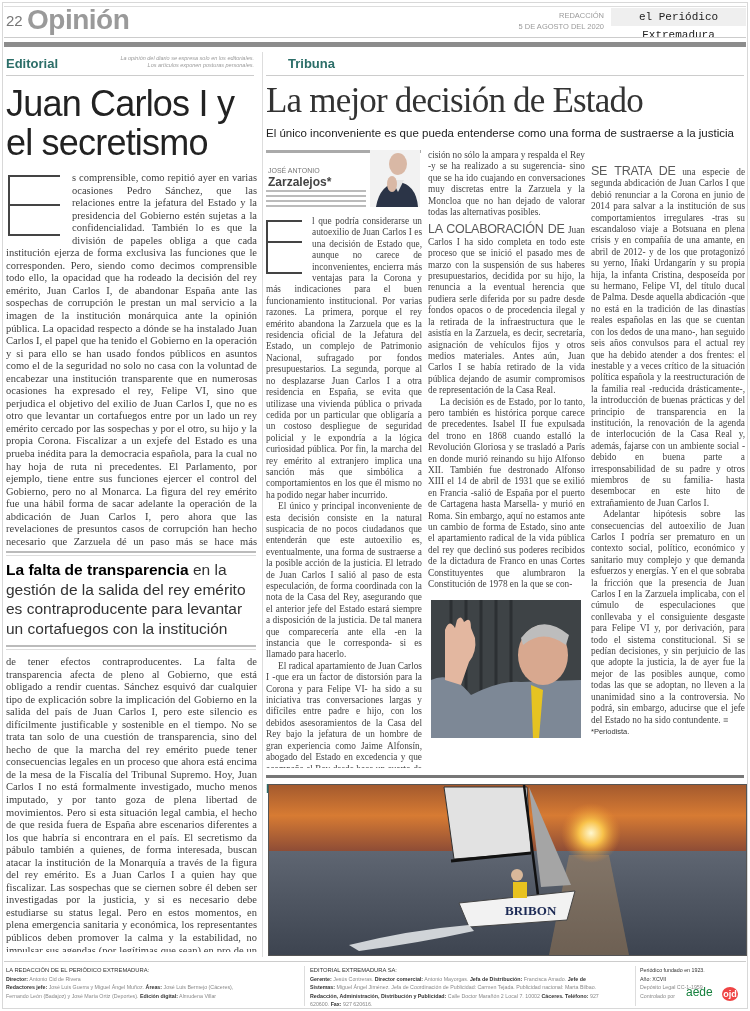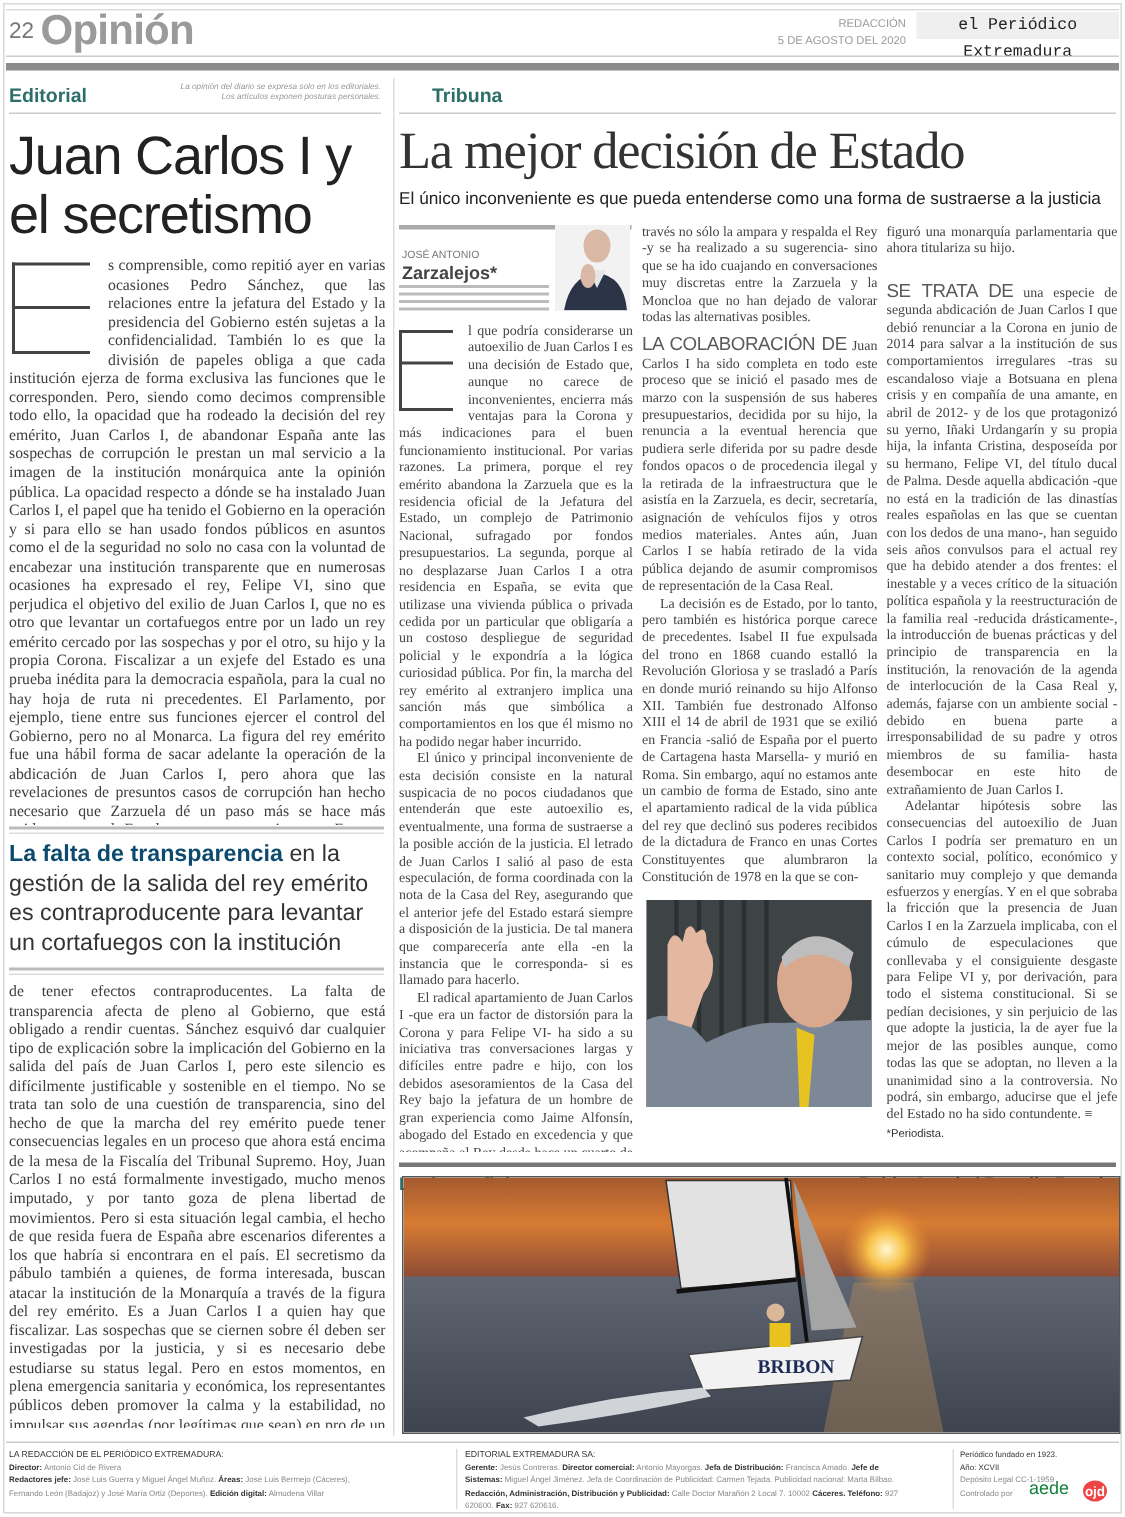--- a/index.html
+++ b/index.html
@@ -20,21 +20,21 @@
   .h-trib{left:266px;top:82px;width:480px;font-family:Liberation Serif, serif;font-size:35px;line-height:38px;color:#333;font-weight:300;letter-spacing:-0.8px;}
   .subhead{left:266px;top:127px;width:480px;font-family:"Liberation Sans",sans-serif;font-size:11.5px;color:#222;}
   .body-text{font-size:10.5px;line-height:12.55px;text-align:justify;color:#3d3d3d;}
   .col-text{font-size:9.3px;line-height:11.4px;text-align:justify;color:#444;}
   .dropcap{float:left;width:38px;height:40px;border:2px solid #444;border-right:none;margin:4px 10px 2px 0;position:relative;}
   .dropcap:before{content:"";position:absolute;left:0;right:0;top:19px;height:2px;background:#444;}
   .dropcap-e{float:left;width:50px;height:57px;border:2px solid #444;border-right:none;margin:3px 12px 2px 2px;position:relative;}
   .dropcap-e:before{content:"";position:absolute;left:0;right:0;top:27px;height:2px;background:#444;}
   .dropcap-e:after{content:"";position:absolute;left:0;right:0;bottom:-2px;height:2px;background:#444;}
   .pullquote{left:6px;top:560px;width:250px;font-family:"Liberation Sans",sans-serif;font-size:15.5px;line-height:19.5px;color:#333;}
-  .pullquote b{color:#0c4a6e;}
+  .pullquote b{color:#000000;}
   .caps-lead{font-family:"Liberation Sans",sans-serif;font-size:12.5px;color:#5a5a5a;letter-spacing:-0.3px;}
   .author-first{font-family:"Liberation Sans",sans-serif;font-size:7px;color:#777;}
   .author-last{font-family:"Liberation Sans",sans-serif;font-size:12px;font-weight:bold;color:#444;}
   .grid-lines{left:266px;width:155px;}
   .grid-lines div{height:2px;background:#bbb;margin-bottom:3px;}
   .tira{left:266px;top:782px;font-family:"Liberation Sans",sans-serif;font-weight:bold;font-size:12px;color:#2c6e68;}
   .tira-authors{right:6px;top:782px;font-family:"Liberation Sans",sans-serif;font-weight:bold;font-size:12px;color:#333;}
   .comic{left:268px;top:783px;width:477px;height:170px;border:1px solid #555;overflow:hidden;}
   .footer{font-family:"Liberation Sans",sans-serif;font-size:5.3px;line-height:8.5px;color:#888;}
   .footer b{color:#333;}
@@ -102,21 +102,21 @@
   </svg>
 </div>
 
 <div class="abs col-text" style="left:266px;top:216px;width:156px;height:552px;overflow:hidden;">
   <span class="dropcap" style="width:34px;height:50px;"></span><span>l que podría considerarse un autoexilio de Juan Carlos I es una decisión de Estado que, aunque no carece de inconvenientes, encierra más ventajas para la Corona y más indicaciones para el buen funcionamiento institucional. Por varias razones. La primera, porque el rey emérito abandona la Zarzuela que es la residencia oficial de la Jefatura del Estado, un complejo de Patrimonio Nacional, sufragado por fondos presupuestarios. La segunda, porque al no desplazarse Juan Carlos I a otra residencia en España, se evita que utilizase una vivienda pública o privada cedida por un particular que obligaría a un costoso despliegue de seguridad policial y le expondría a la lógica curiosidad pública. Por fin, la marcha del rey emérito al extranjero implica una sanción más que simbólica a comportamientos en los que él mismo no ha podido negar haber incurrido.</span>
   <div style="text-indent:12px;">El único y principal inconveniente de esta decisión consiste en la natural suspicacia de no pocos ciudadanos que entenderán que este autoexilio es, eventualmente, una forma de sustraerse a la posible acción de la justicia. El letrado de Juan Carlos I salió al paso de esta especulación, de forma coordinada con la nota de la Casa del Rey, asegurando que el anterior jefe del Estado estará siempre a disposición de la justicia. De tal manera que comparecería ante ella -en la instancia que le corresponda- si es llamado para hacerlo.</div>
   <div style="text-indent:12px;">El radical apartamiento de Juan Carlos I -que era un factor de distorsión para la Corona y para Felipe VI- ha sido a su iniciativa tras conversaciones largas y difíciles entre padre e hijo, con los debidos asesoramientos de la Casa del Rey bajo la jefatura de un hombre de gran experiencia como Jaime Alfonsín, abogado del Estado en excedencia y que acompaña al Rey desde hace un cuarto de siglo. Por otra parte, esta de-</div>
 </div>
 
 <div class="abs col-text" style="left:428px;top:150px;width:157px;height:440px;overflow:hidden;">
-  <div>través no sólo la ampara y respalda el Rey -y se ha realizado a su sugerencia- sino que se ha ido cuajando en conversaciones muy discretas entre la Zarzuela y la Moncloa que no han dejado de valorar todas las alternativas posibles.</div>
+  <div>cisión no sólo la ampara y respalda el Rey -y se ha realizado a su sugerencia- sino que se ha ido cuajando en conversaciones muy discretas entre la Zarzuela y la Moncloa que no han dejado de valorar todas las alternativas posibles.</div>
   <div style="margin-top:6px;"><span class="caps-lead">LA COLABORACIÓN DE</span><span> Juan Carlos I ha sido completa en todo este proceso que se inició el pasado mes de marzo con la suspensión de sus haberes presupuestarios, decidida por su hijo, la renuncia a la eventual herencia que pudiera serle diferida por su padre desde fondos opacos o de procedencia ilegal y la retirada de la infraestructura que le asistía en la Zarzuela, es decir, secretaría, asignación de vehículos fijos y otros medios materiales. Antes aún, Juan Carlos I se había retirado de la vida pública dejando de asumir compromisos de representación de la Casa Real.</span></div>
   <div style="text-indent:12px;">La decisión es de Estado, por lo tanto, pero también es histórica porque carece de precedentes. Isabel II fue expulsada del trono en 1868 cuando estalló la Revolución Gloriosa y se trasladó a París en donde murió reinando su hijo Alfonso XII. También fue destronado Alfonso XIII el 14 de abril de 1931 que se exilió en Francia -salió de España por el puerto de Cartagena hasta Marsella- y murió en Roma. Sin embargo, aquí no estamos ante un cambio de forma de Estado, sino ante el apartamiento radical de la vida pública del rey que declinó sus poderes recibidos de la dictadura de Franco en unas Cortes Constituyentes que alumbraron la Constitución de 1978 en la que se con-</div>
 </div>
 
 <div class="abs" style="left:431px;top:600px;width:150px;height:138px;overflow:hidden;background:#3f4447;">
   <svg width="150" height="138" viewBox="0 0 150 138">
     <rect width="150" height="138" fill="#3e4346"></rect>
     <g stroke="#2c3033" stroke-width="3">
         <line x1="20" y1="0" x2="20" y2="138"></line>
         <line x1="35" y1="0" x2="35" y2="138"></line>
@@ -126,21 +126,20 @@
       </g>
     <path d="M0 138 L0 80 Q20 70 40 95 Q70 80 90 82 L150 80 L150 138 Z" fill="#7d8896"></path>
     <ellipse cx="112" cy="55" rx="25" ry="30" fill="#d8a88f"></ellipse>
     <path d="M90 38 Q110 12 138 35 L135 45 Q112 28 92 45 Z" fill="#bdbdbd"></path>
     <path d="M100 85 L112 90 L108 138 L102 138 Z" fill="#e6c321"></path>
     <path d="M14 80 L14 30 Q18 18 24 28 L26 20 Q30 14 33 22 L36 20 Q40 18 40 28 L44 38 Q46 52 38 62 L30 85 Z" fill="#e3b7a0"></path>
   </svg>
 </div>
 
 <div class="abs col-text" style="left:591px;top:150px;width:154px;height:612px;overflow:hidden;">
-  <div>figuró una monarquía parlamentaria que ahora titulariza su hijo.</div>
   <div style="margin-top:16px;"><span class="caps-lead">SE TRATA DE</span><span> una especie de segunda abdicación de Juan Carlos I que debió renunciar a la Corona en junio de 2014 para salvar a la institución de sus comportamientos irregulares -tras su escandaloso viaje a Botsuana en plena crisis y en compañía de una amante, en abril de 2012- y de los que protagonizó su yerno, Iñaki Urdangarín y su propia hija, la infanta Cristina, desposeída por su hermano, Felipe VI, del título ducal de Palma. Desde aquella abdicación -que no está en la tradición de las dinastías reales españolas en las que se cuentan con los dedos de una mano-, han seguido seis años convulsos para el actual rey que ha debido atender a dos frentes: el inestable y a veces crítico de la situación política española y la reestructuración de la familia real -reducida drásticamente-, la introducción de buenas prácticas y del principio de transparencia en la institución, la renovación de la agenda de interlocución de la Casa Real y, además, fajarse con un ambiente social -debido en buena parte a irresponsabilidad de su padre y otros miembros de su familia- hasta desembocar en este hito de extrañamiento de Juan Carlos I.</span></div>
   <div style="text-indent:12px;"><span>Adelantar hipótesis sobre las consecuencias del autoexilio de Juan Carlos I podría ser prematuro en un contexto social, político, económico y sanitario muy complejo y que demanda esfuerzos y energías. Y en el que sobraba la fricción que la presencia de Juan Carlos I en la Zarzuela implicaba, con el cúmulo de especulaciones que conllevaba y el consiguiente desgaste para Felipe VI y, por derivación, para todo el sistema constitucional. Si se pedían decisiones, y sin perjuicio de las que adopte la justicia, la de ayer fue la mejor de las posibles aunque, como todas las que se adoptan, no lleven a la unanimidad sino a la controversia. No podrá, sin embargo, aducirse que el jefe del Estado no ha sido contundente.</span> <span>≡</span></div>
   <div class="sans" style="font-size:7.5px;color:#333;">*Periodista.</div>
 </div>
 
 <div class="abs" style="left:266px;top:775px;width:478px;height:3px;background:#777;"></div>
 <div class="abs tira">La tira y afloja</div>
 <div class="abs tira-authors">Pablo García / Rogelio Román</div>
 <div class="abs comic" style="top:784px;">
   <svg width="477" height="170" viewBox="0 0 477 170">

